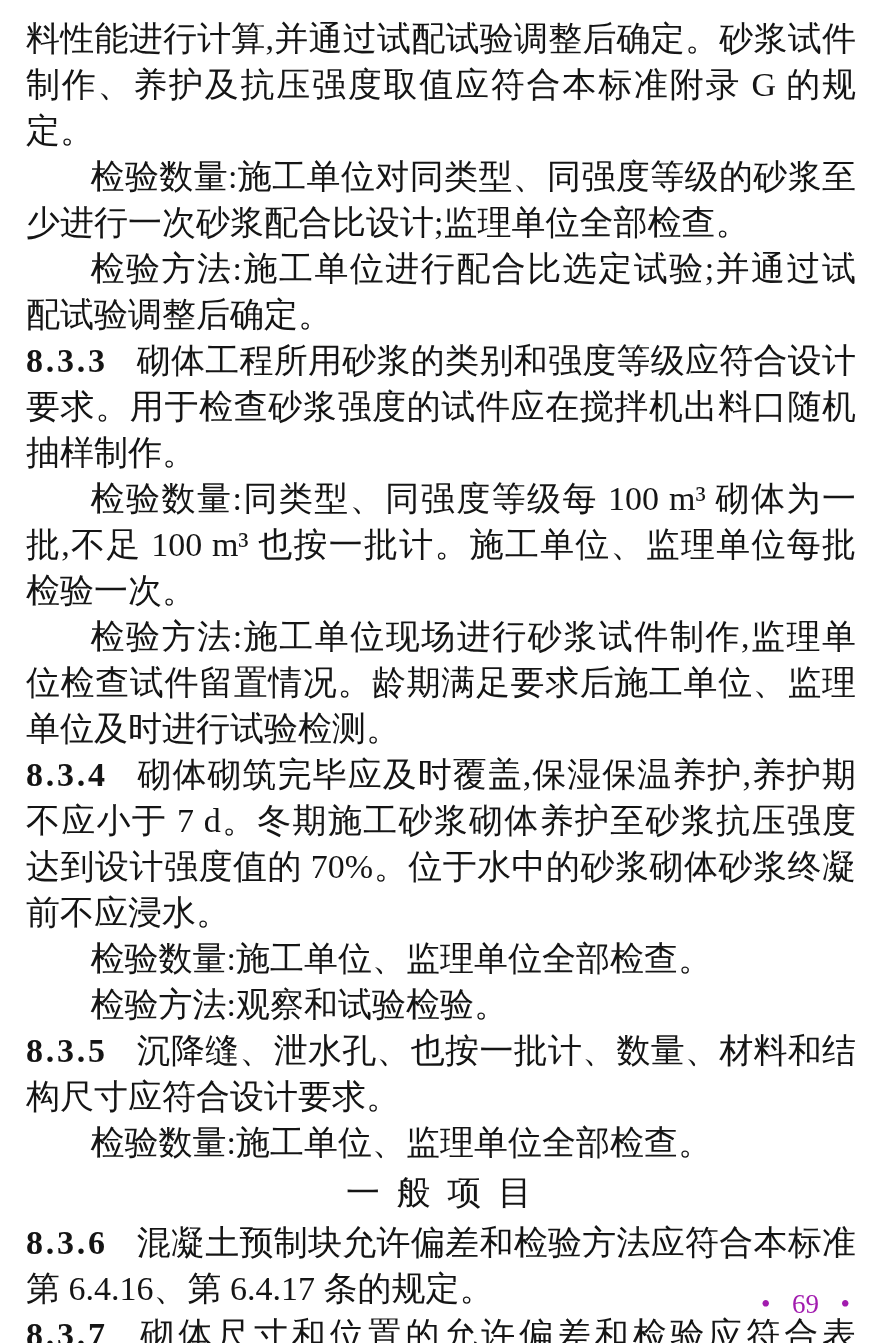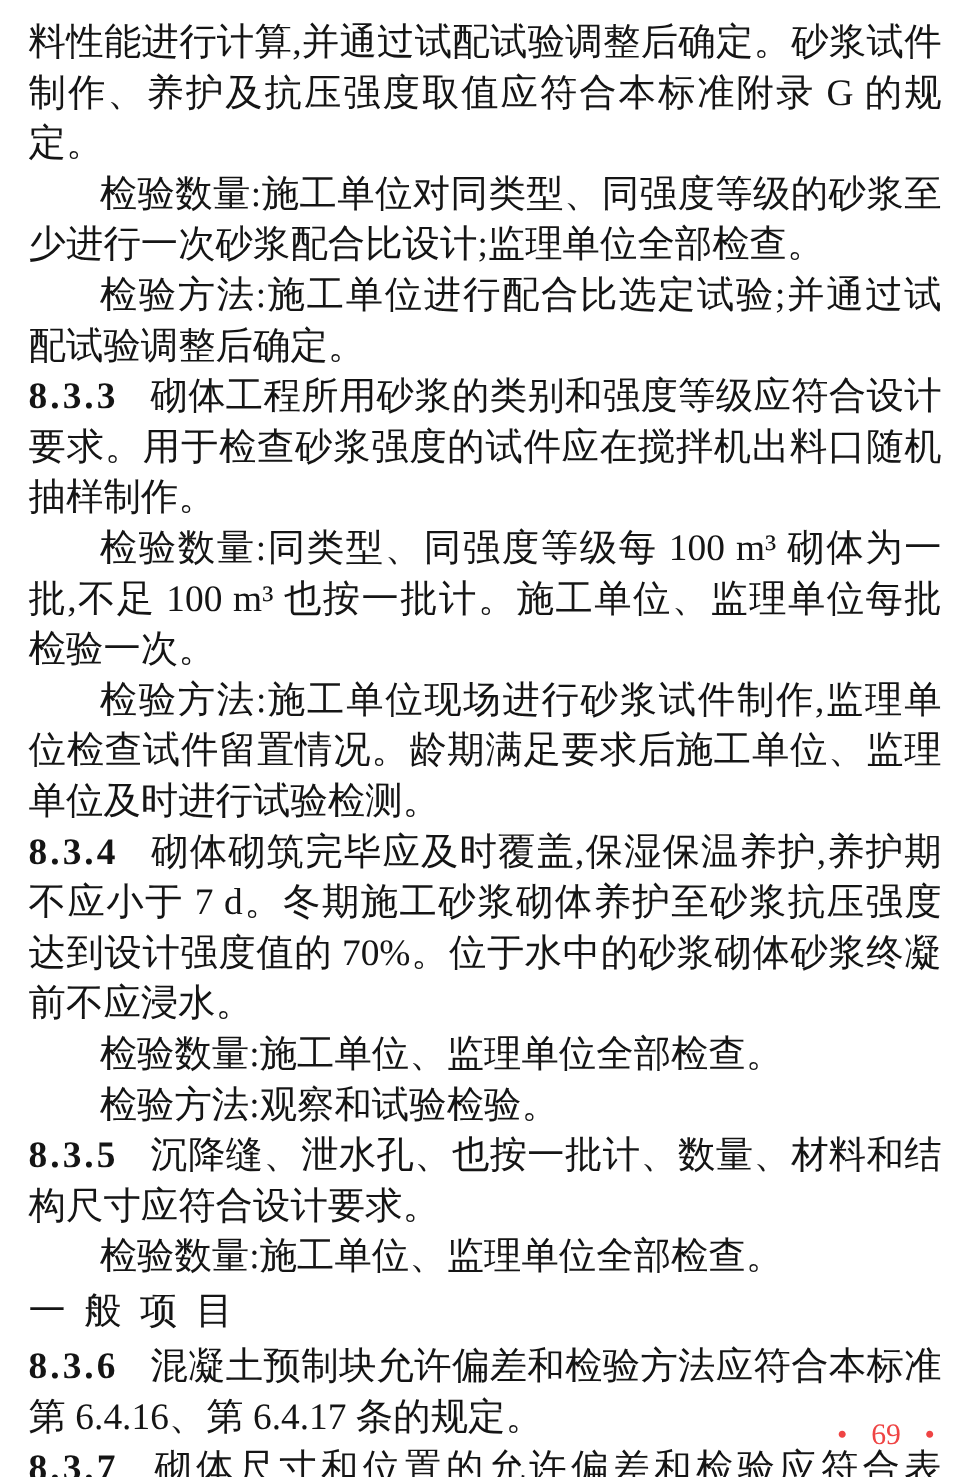--- a/index.html
+++ b/index.html
@@ -28,32 +28,33 @@
   p.cont   { text-indent: 0; }
   p.indent { text-indent: 1.9em; }
   p.clause { text-indent: 0; }
   p.clause .num {
     font-weight: bold;
     letter-spacing: 0.08em;
     margin-right: 0.85em;
     white-space: nowrap;
   }
   p.heading {
+    text-align: center;
     text-indent: 0;
     margin: 4px 0 4px 0;
     letter-spacing: 0.12em;
   }
   .footer {
     position: absolute;
     right: 24px;
     bottom: 22px;
     font-size: 27px;
     line-height: 34px;
     word-spacing: 0.55em;
-    color: #ef4444;
+    color: #a21caf;
     margin-left: 24px;
   }
 </style>
 </head>
 <body>
 
 <div class="page">
 
   <p class="cont">料性能进行计算,并通过试配试验调整后确定。砂浆试件制作、养护及抗压强度取值应符合本标准附录 G 的规定。</p>
 

